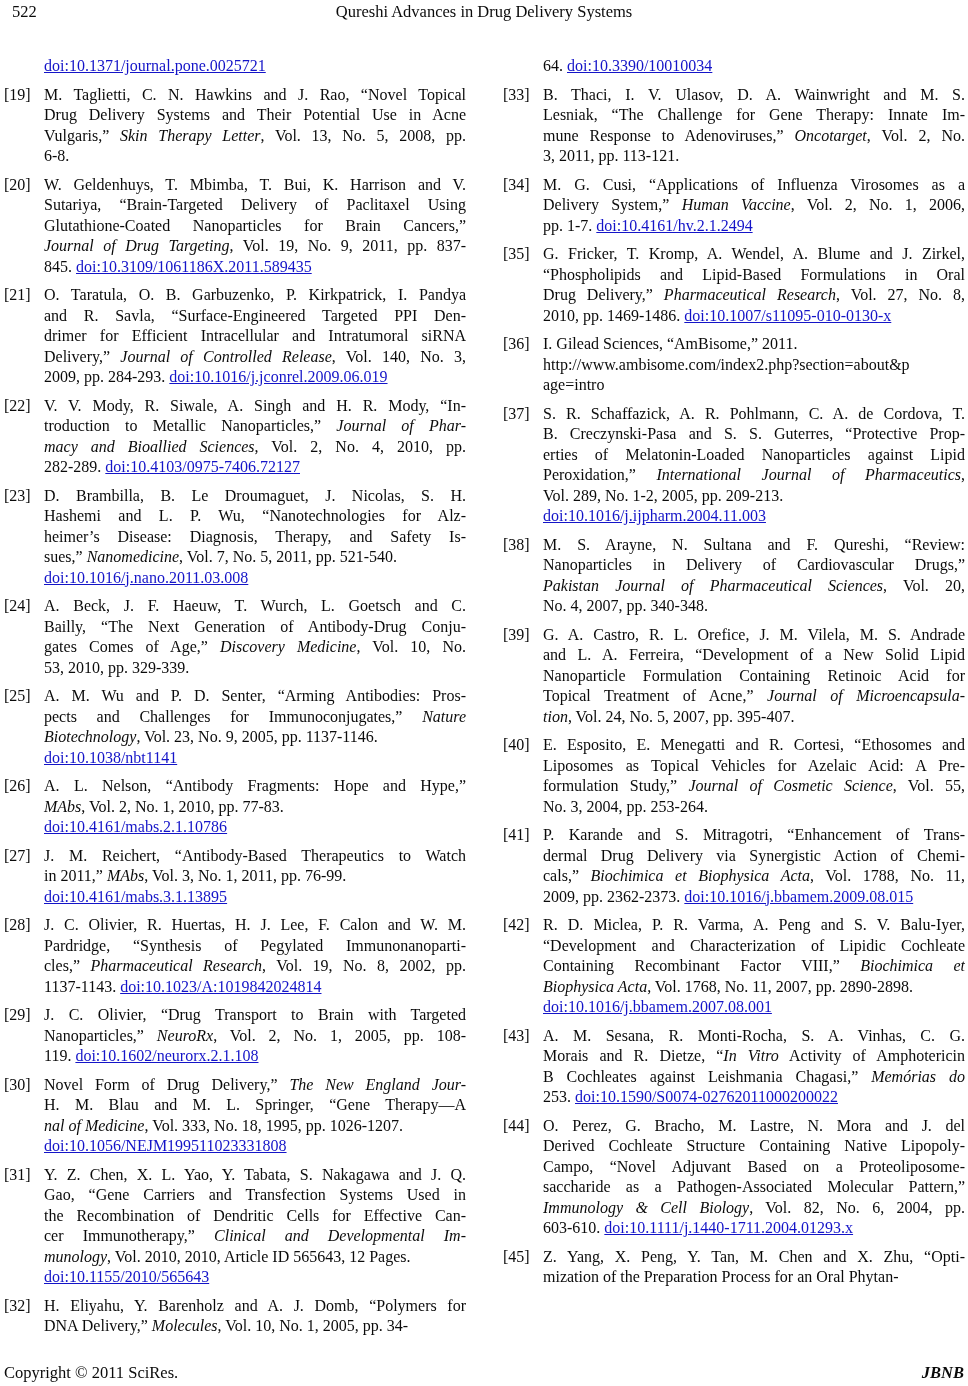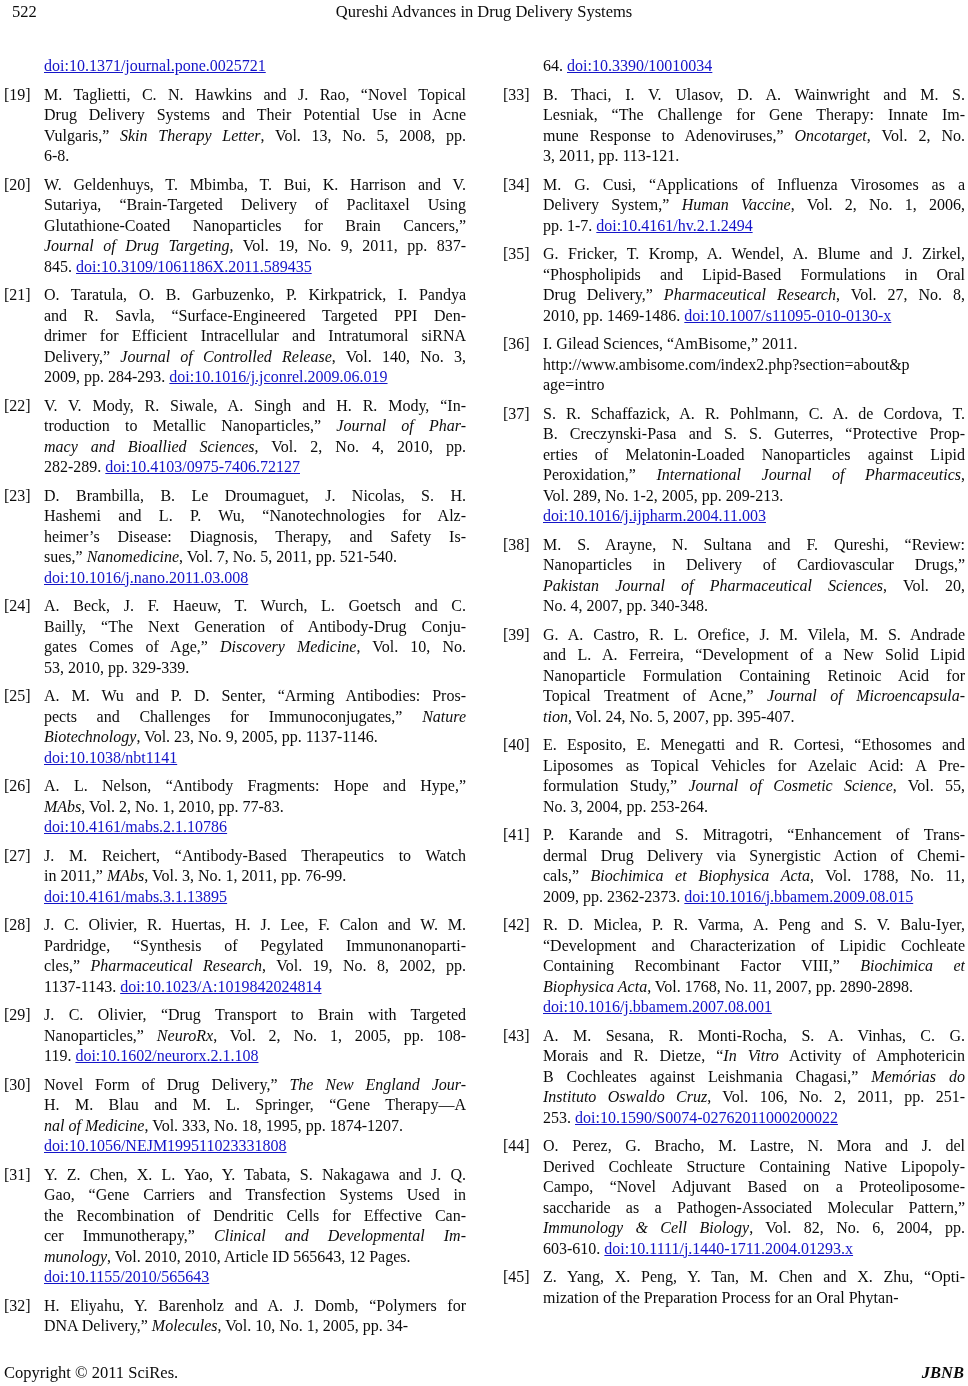--- a/index.html
+++ b/index.html
@@ -156,21 +156,21 @@
             <div class="line"><span>J. C. Olivier, “Drug Transport to Brain with Targeted</span></div>
             <div class="line"><span>Nanoparticles,” </span><span class="it">NeuroRx</span><span>, Vol. 2, No. 1, 2005, pp. 108-</span></div>
             <div class="line noj"><span>119. </span><a href="#" class="doi-link">doi:10.1602/neurorx.2.1.108</a></div>
           </div>
         </div>
         <div class="ref">
           <span class="ref-label">[30]</span>
           <div class="ref-text">
             <div class="line"><span>Novel Form of Drug Delivery,” </span><span class="it">The New England Jour-</span></div>
             <div class="line"><span>H. M. Blau and M. L. Springer, “Gene Therapy—A</span></div>
-            <div class="line noj"><span class="it">nal of Medicine</span><span>, Vol. 333, No. 18, 1995, pp. 1874-1207.</span></div>
+            <div class="line noj"><span class="it">nal of Medicine</span><span>, Vol. 333, No. 18, 1995, pp. 1026-1207.</span></div>
             <div class="line noj"><a href="#" class="doi-link">doi:10.1056/NEJM199511023331808</a></div>
           </div>
         </div>
         <div class="ref">
           <span class="ref-label">[31]</span>
           <div class="ref-text">
             <div class="line"><span>Y. Z. Chen, X. L. Yao, Y. Tabata, S. Nakagawa and J. Q.</span></div>
             <div class="line"><span>Gao, “Gene Carriers and Transfection Systems Used in</span></div>
             <div class="line"><span>the Recombination of Dendritic Cells for Effective Can-</span></div>
             <div class="line"><span>cer Immunotherapy,” </span><span class="it">Clinical and Developmental Im-</span></div>
@@ -283,21 +283,20 @@
             <div class="line noj"><span class="it">Biophysica Acta</span><span>, Vol. 1768, No. 11, 2007, pp. 2890-2898.</span></div>
             <div class="line noj"><a href="#" class="doi-link">doi:10.1016/j.bbamem.2007.08.001</a></div>
           </div>
         </div>
         <div class="ref">
           <span class="ref-label">[43]</span>
           <div class="ref-text">
             <div class="line"><span>A. M. Sesana, R. Monti-Rocha, S. A. Vinhas, C. G.</span></div>
             <div class="line"><span>Morais and R. Dietze, “</span><span class="it">In Vitro</span><span> Activity of Amphotericin</span></div>
             <div class="line"><span>B Cochleates against Leishmania Chagasi,” </span><span class="it">Memórias do</span></div>
-            <div class="line"><span class="it">Instituto Oswaldo Cruz</span><span>, Vol. 106, No. 2, 2011, pp. 251-</span></div>
             <div class="line noj"><span>253. </span><a href="#" class="doi-link">doi:10.1590/S0074-02762011000200022</a></div>
           </div>
         </div>
         <div class="ref">
           <span class="ref-label">[44]</span>
           <div class="ref-text">
             <div class="line"><span>O. Perez, G. Bracho, M. Lastre, N. Mora and J. del</span></div>
             <div class="line"><span>Derived Cochleate Structure Containing Native Lipopoly-</span></div>
             <div class="line"><span>Campo, “Novel Adjuvant Based on a Proteoliposome-</span></div>
             <div class="line"><span>saccharide as a Pathogen-Associated Molecular Pattern,”</span></div>

